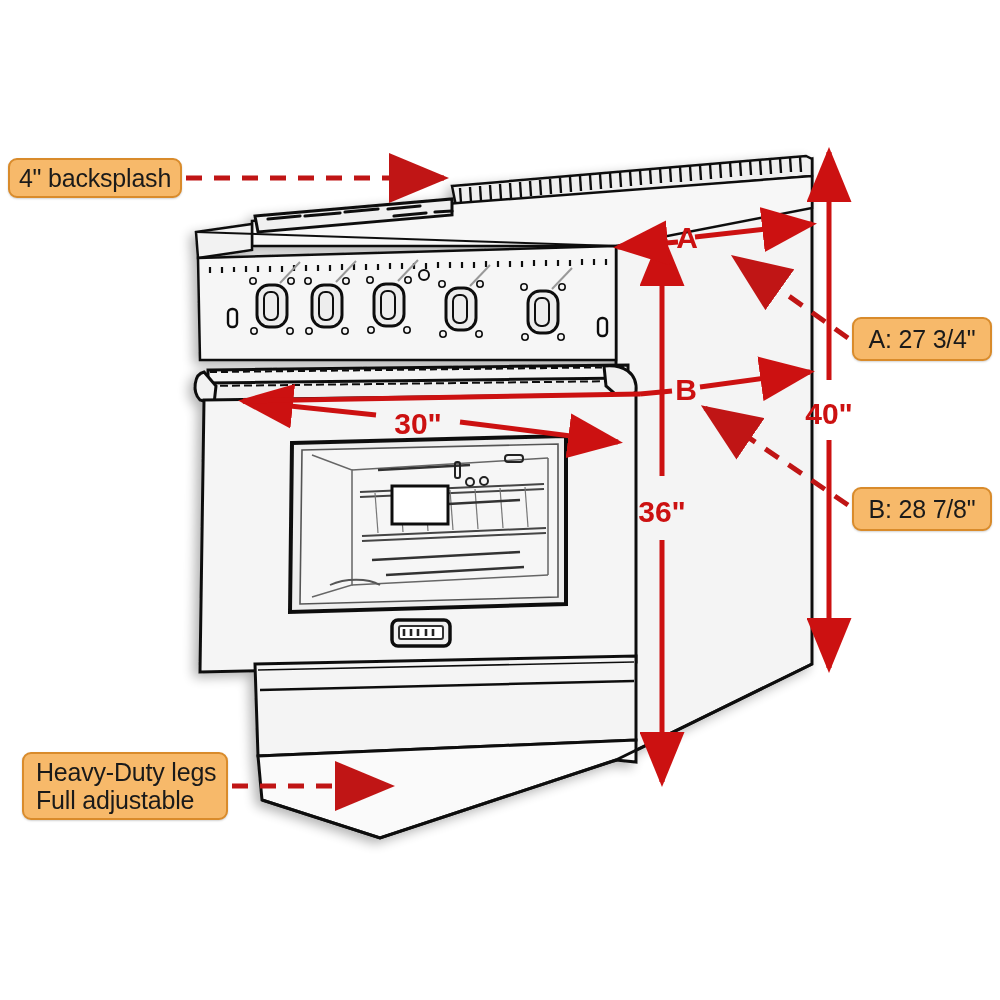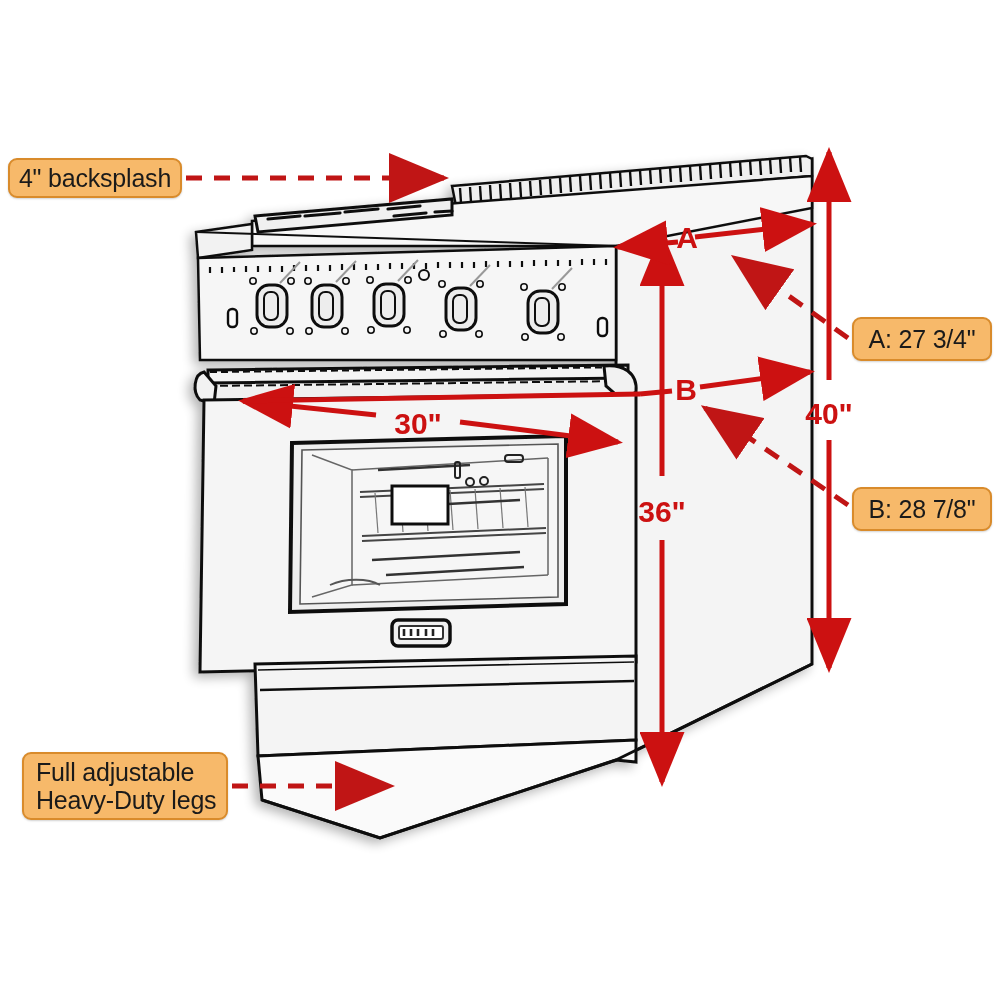--- a/index.html
+++ b/index.html
@@ -378,17 +378,17 @@
     </g>
   </svg>
 
   <div class="callout" id="callout-backsplash">4" backsplash</div>
 
   <div class="callout" id="callout-a">A: 27 3/4"</div>
 
   <div class="callout" id="callout-b">B: 28 7/8"</div>
 
   <div class="callout" id="callout-legs">
+    <span class="ln">Heavy-Duty legs</span>
     <span class="ln">Full adjustable</span>
-    <span class="ln">Heavy-Duty legs</span>
   </div>
 
 </div>
 
 </body></html>

